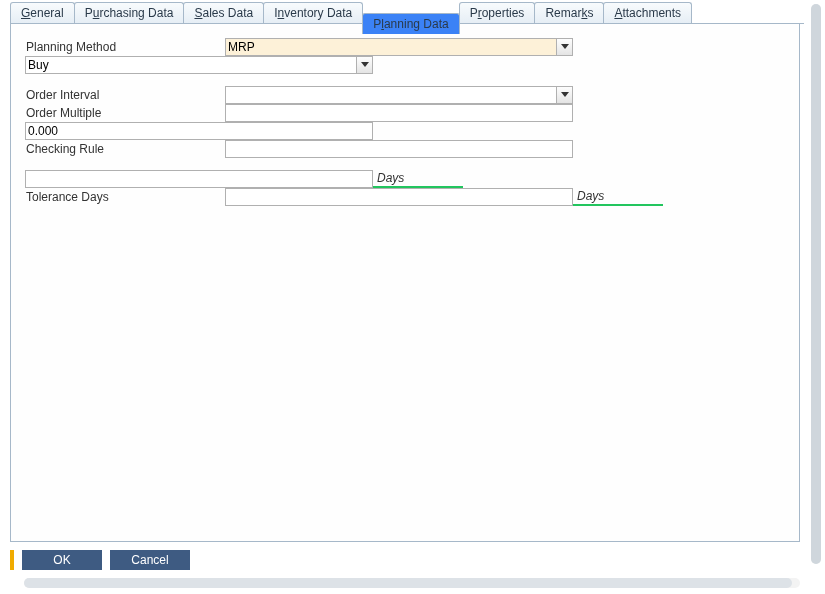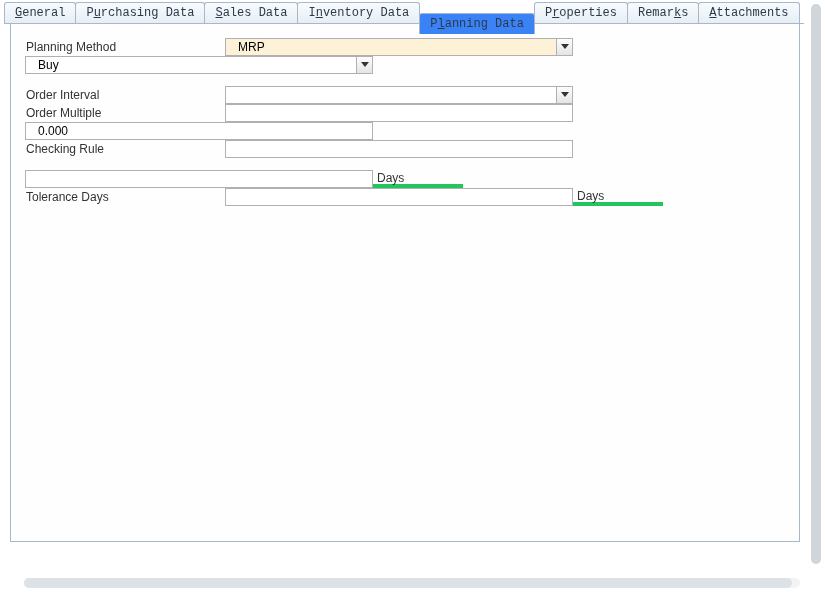--- a/index.html
+++ b/index.html
@@ -14,21 +14,21 @@
     position: relative;
     overflow: hidden;
   }
   .wrap {
     padding: 2px 4px 2px 4px;
     width: 808px;
   }
   .tabs {
     display: flex;
     border-bottom: 1px solid #a6b8c9;
-    font-family: Liberation Mono, monospace;
+    margin-left: 6px;
   }
   .tab {
     padding: 3px 10px;
     border: 1px solid #a6b8c9;
     border-bottom: none;
     background: linear-gradient(#f8fbfd, #e6eef5);
     color: #2a3a4a;
     cursor: pointer;
     margin-right: -1px;
     position: relative;
@@ -69,21 +69,21 @@
     height: 18px;
     border: 1px solid #b0b0b0;
     background: #fff;
     display: flex;
     align-items: center;
     position: relative;
   }
   .field.highlight { background: #fdf1d8; }
   .field .value {
     flex: 1;
-    padding: 0 12px;
+    padding: 0 2px;
     line-height: 16px;
     height: 16px;
     overflow: hidden;
     border-radius: 8px;
   }
   .field input.value {
     border: none;
     outline: none;
     background: transparent;
     width: 100%;
@@ -95,24 +95,25 @@
     border-left: 1px solid #b0b0b0;
     background: linear-gradient(#fdfdfd,#e4e4e4);
     display: flex;
     align-items: center;
     justify-content: center;
     cursor: pointer;
   }
   .dd-btn svg { display:block; }
   .suffix {
     width: 90px;
-    border-bottom: 4px solid #22c55e;
+    border-bottom: 2px solid #22c55e;
     padding-left: 4px;
     height: 18px;
     line-height: 17px;
+    font-style: italic;
   }
   .button-row {
     display: flex;
     gap: 8px;
     margin-top: 8px;
     margin-left: 6px;
     align-items: center;
   }
   .btn {
     background: #3e5b82;
@@ -242,20 +243,25 @@
         </div>
         <div class="row">
           <div class="label">Tolerance Days</div>
           <div class="field">
             <input class="value" value="" style="">
           </div>
           <div class="suffix">Days</div>
         </div>
       </div>
     </div>
+  <div class="button-row">
+    <div class="accentbar"></div>
+    <button class="btn">OK</button>
+    <button class="btn">Cancel</button>
+  </div>
 </div>
 
 <div class="vscroll">
   <div class="thumb"></div>
 </div>
 <div class="hscroll">
   <div class="thumb"></div>
 </div>
 
 </body></html>

